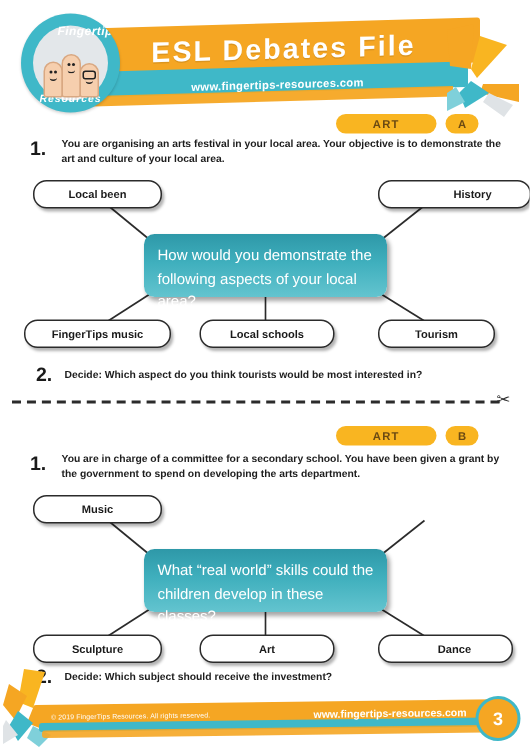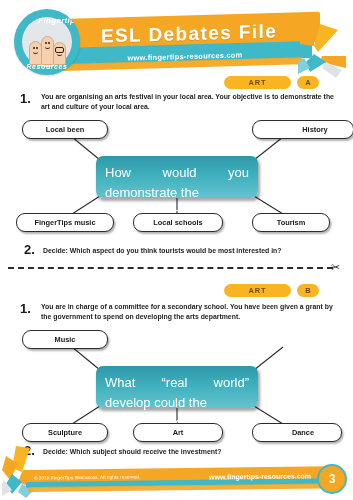--- a/index.html
+++ b/index.html
@@ -126,21 +126,21 @@
     box-shadow:1.5px 2px 2px rgba(0,0,0,.30);
     white-space:nowrap;
   }
 
   .centerbox{
     position:absolute;
     border-radius:7px;
     background:linear-gradient(180deg,#2e98a8 0%,#3fafbd 45%,#63c4cf 100%);
     box-shadow:1.5px 2.5px 3px rgba(0,0,0,.35);
     color:#ffffff;
-    font-size:13px;
+    font-size:10px;
     line-height:1.55;
     padding:7px 9px;
     box-sizing:border-box;
     text-align:justify;
   }
   .centerbox .l2{text-align:left;}
 
   
   .cutline{
     position:absolute;left:8px;top:267px;width:325px;height:0;
@@ -284,21 +284,21 @@
     <line x1="72" y1="19" x2="100" y2="42" stroke="#2b2b2b" stroke-width="1.1"></line>
     <line x1="283" y1="19" x2="254" y2="42" stroke="#2b2b2b" stroke-width="1.1"></line>
     <line x1="100" y1="78" x2="72" y2="96" stroke="#2b2b2b" stroke-width="1.1"></line>
     <line x1="177" y1="80" x2="177" y2="96" stroke="#2b2b2b" stroke-width="1.1"></line>
     <line x1="254" y1="78" x2="283" y2="96" stroke="#2b2b2b" stroke-width="1.1"></line>
   </svg>
 
   <div class="pill" style="left:22px;top:2px;width:84px;">Music</div>
 
   <div class="centerbox" style="left:96px;top:38px;width:162px;height:42px;">
-    <div>What “real world” develop could the</div>
+    <div>What “real world” skills could the</div>
     <div class="l2">children develop in these classes?</div>
   </div>
 
   <div class="pill" style="left:22px;top:95px;width:84px;">Sculpture</div>
   <div class="pill" style="left:133px;top:95px;width:88px;">Art</div>
   <div class="pill" style="left:252px;top:95px;width:76px;padding-left:12px;">Dance</div>
 </div>
 
 <div class="qnum" style="left:24px;top:443px;">2.</div>
 <div class="qtext" style="left:43px;top:447px;width:300px;"><b>Decide</b><span>: Which subject should receive the investment?</span></div>

